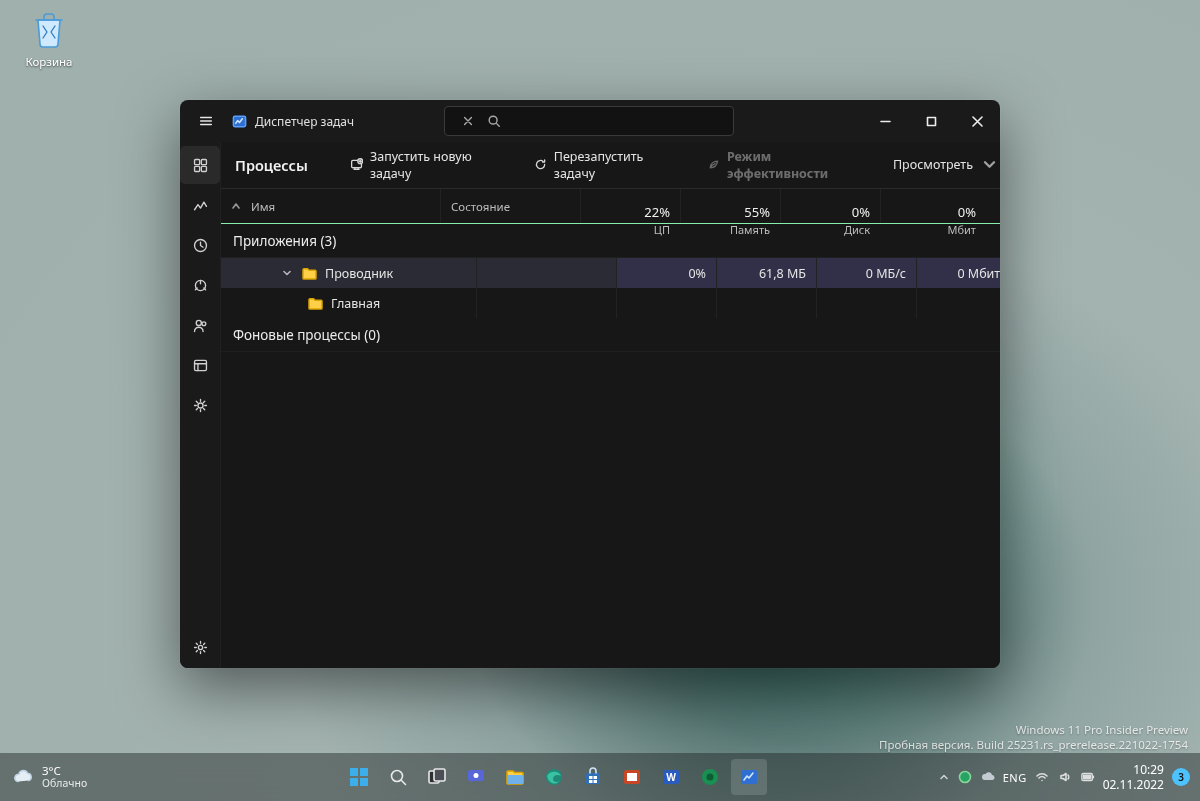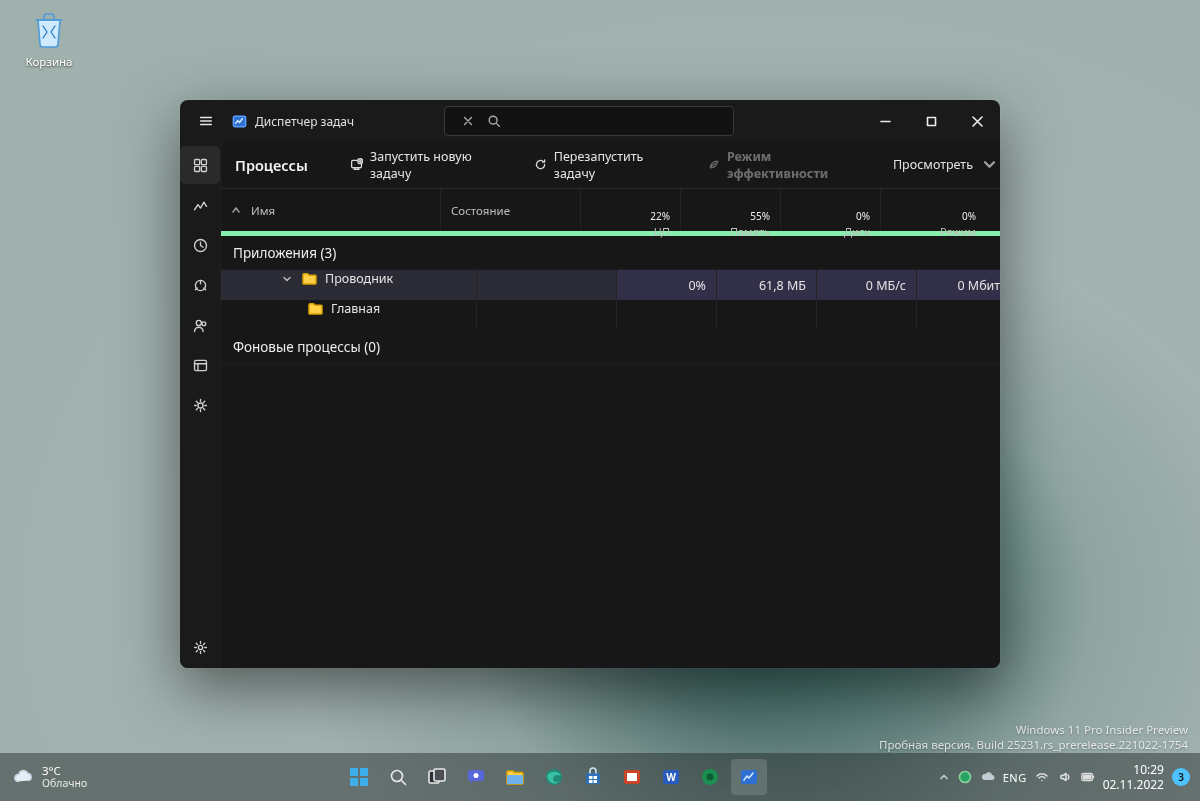--- a/index.html
+++ b/index.html
@@ -68,34 +68,34 @@
 
 .content { flex:1; display:flex; flex-direction:column; background:#171717; }
 .toolbar { height:46px; display:flex; align-items:center; padding: 0 14px; gap: 16px; border-bottom:1px solid rgba(255,255,255,0); }
 .page-title { font-size:14.5px; font-weight:600; color:#f2f2f2; }
 .toolbar-spacer { flex:1; }
 .tool-btn { height:32px; padding:0 10px; display:flex; align-items:center; gap:7px; border-radius:4px; font-size:12.5px; color:#e5e5e5; }
 .tool-btn.disabled { opacity:.42;font-weight:bold; }
 .tool-btn svg { width:15px; height:15px; }
 .tool-btn .chev { margin-left:2px; opacity:.7; }
 
-.table-head { display:flex; align-items:stretch; border-top:1px solid #2a2a2a; border-bottom:5px solid #86efac; height:48px; font-size:11.5px; color:#bdbdbd; }
+.table-head { display:flex; align-items:stretch; border-top:1px solid #2a2a2a; border-bottom:1px solid #86efac; height:36px; font-size:11.5px; color:#bdbdbd; }
 .col { display:flex; align-items:flex-end; padding: 0 10px 6px; border-right:1px solid #222; }
 .col:last-child { border-right:none; }
 .col-name { width:220px; align-items:center; gap:10px; padding-bottom:0; }
 .col-sort { opacity:.7; }
 .col-status { width:140px; align-items:center; padding-bottom:0; }
 .col-metric { width:100px; flex-direction:column; align-items:flex-end; justify-content:center; padding-bottom:0; }
-.col-metric .pct { font-size:10px; color:#f0f0f0; margin-bottom:1px;margin-top:28px; }
+.col-metric .pct { font-size:13px; color:#f0f0f0; margin-bottom:1px;margin-top:28px; }
 .col-metric .lbl { font-size:11px; }
 .col-net { width:105px; }
 
 .rows { flex:1; overflow:auto; }
 .group-head { height:34px; display:flex; align-items:center; padding-left:12px; font-size:13.5px; color:#ededed; border-bottom:1px solid #1f1f1f; }
-.row { display:flex; align-items:flex-start; height:30px; font-size:12.5px;padding-left:35px; }
+.row { display:flex; align-items:center; height:30px; font-size:12.5px;padding-left:35px; }
 .row .cell { padding:0 10px; }
 .row .c-name { width:220px; display:flex; align-items:center; gap:8px; }
 .row .c-status { width:140px; }
 .row .c-m { width:100px; text-align:right; }
 .row .c-net { width:105px; text-align:right; }
 .row.selected { background:#2b2b35; }
 .row.selected .c-m, .row.selected .c-net { background:#323049; }
 .indent1 { padding-left:24px !important; }
 .indent2 { padding-left:52px !important; }
 .row .exp { width:14px; display:inline-flex; justify-content:center; opacity:.8; }
@@ -280,21 +280,21 @@
           <div class="col col-metric">
               <span class="pct">55%</span>
               <span class="lbl">Память</span>
             </div>
           <div class="col col-metric">
               <span class="pct">0%</span>
               <span class="lbl">Диск</span>
             </div>
           <div class="col col-metric col-net">
               <span class="pct">0%</span>
-              <span class="lbl">Режим</span>
+              <span class="lbl">Мбит</span>
             </div>
         </div>
 
         <div class="rows">
           <div class="group-head">
             <span>Приложения (3)</span>
           </div>
           <div class="row selected sep-line">
             <div class="cell c-name indent1">
               <span class="exp">

